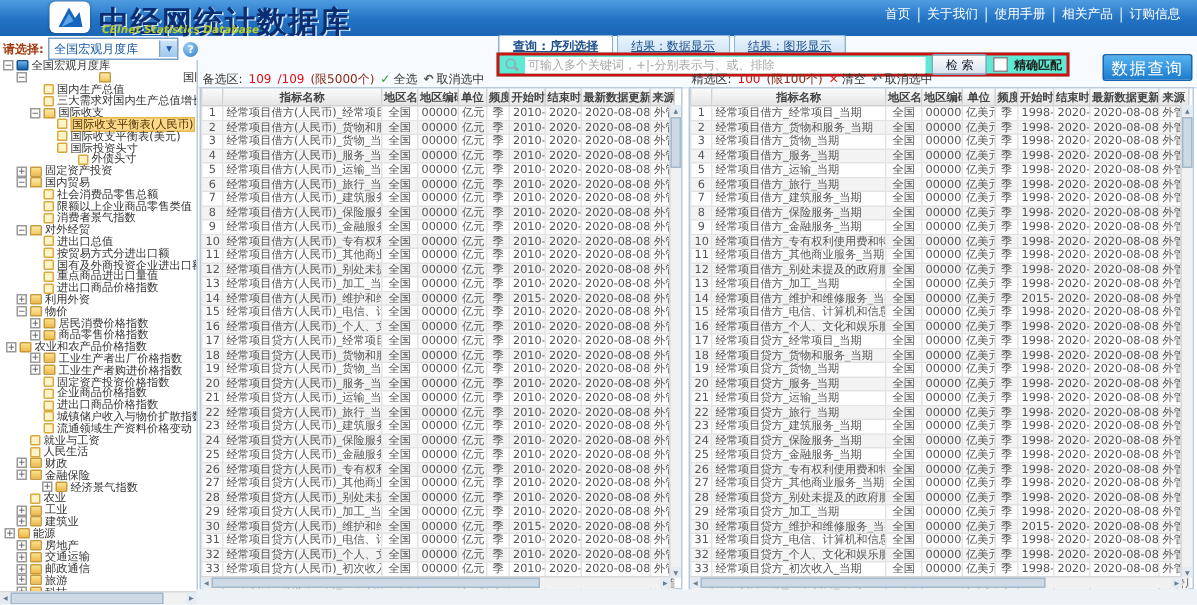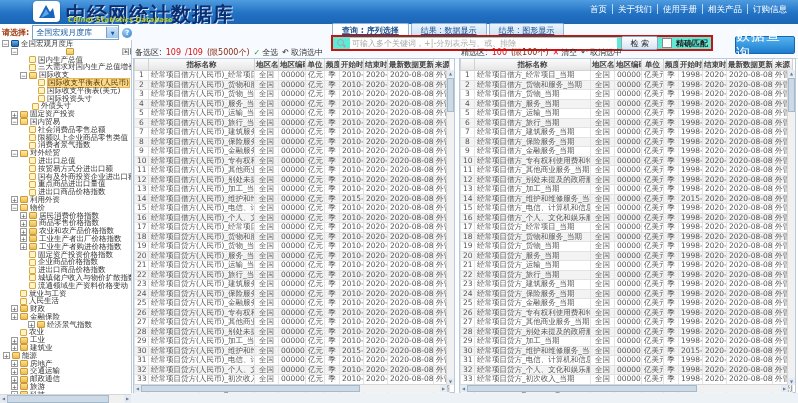--- a/index.html
+++ b/index.html
@@ -50,21 +50,21 @@
   .mag::after{content:"";position:absolute;left:7px;top:7px;width:3px;height:1.5px;background:#9aa7b4;transform:rotate(45deg);}
   #searchbox input{flex:1;border:none;outline:none;font-size:8px;color:#333;font-family:inherit;}
   #searchbox input::placeholder{color:#a8a8a8;}
   #btn-search{flex:0 0 auto;height:12px;padding:0 8px;border:1px solid #8ba6c2;border-radius:2px;
        background:linear-gradient(#fdfdfd,#d8e4ef);font-size:8px;color:#223;display:flex;align-items:center;}
   .chk{width:8px;height:8px;border:1px solid #8a8a8a;background:#fff;flex:0 0 auto;}
   #exact-lbl{font-weight:bold;color:#222;white-space:nowrap;}
 
   
   #btn-query{position:absolute;right:3px;top:36px;width:58px;height:16px;border:1px solid #1864ae;border-radius:2px;
-       background:linear-gradient(#55b3ef,#1d7ccd);color:#fff;font-size:14px;display:flex;align-items:center;justify-content:center;letter-spacing:1px;}
+       background:linear-gradient(#55b3ef,#1d7ccd);color:#fff;font-size:11px;display:flex;align-items:center;justify-content:center;letter-spacing:1px;}
 
   
   .toolbar{position:absolute;top:47px;height:11px;display:flex;align-items:center;gap:4px;white-space:nowrap;}
   #tb-left{left:135px;}
   #tb-right{left:461px;}
   .toolbar .num{color:#dd1111;}
   .toolbar .lim{color:#8a2a12;}
   .tbtn{display:flex;align-items:center;gap:2px;color:#333;cursor:pointer;}
   .ok{color:#2c9a2c;font-weight:bold;}
   .del{color:#dd2222;font-weight:bold;}
@@ -1126,21 +1126,21 @@
         <div class="ti" style="padding-left: 29px;">
           <span class="exp none"></span>
           <span class="ic leaf"></span>
           <span class="lab">国际收支平衡表(美元)</span>
         </div>
         <div class="ti" style="padding-left: 29px;">
           <span class="exp none"></span>
           <span class="ic leaf"></span>
           <span class="lab">国际投资头寸</span>
         </div>
-        <div class="ti" style="padding-left: 23px;">
+        <div class="ti" style="padding-left: 43px;">
           <span class="exp none"></span>
           <span class="ic leaf"></span>
           <span class="lab">外债头寸</span>
         </div>
         <div class="ti" style="padding-left: 11px;">
           <span class="exp">+</span>
           <span class="ic closed"></span>
           <span class="lab">固定资产投资</span>
         </div>
         <div class="ti" style="padding-left: 11px;">
@@ -1206,21 +1206,21 @@
         <div class="ti" style="padding-left: 20px;">
           <span class="exp">+</span>
           <span class="ic closed"></span>
           <span class="lab">居民消费价格指数</span>
         </div>
         <div class="ti" style="padding-left: 20px;">
           <span class="exp">+</span>
           <span class="ic closed"></span>
           <span class="lab">商品零售价格指数</span>
         </div>
-        <div class="ti" style="padding-left: 20px;">
+        <div class="ti" style="padding-left: 4px;">
           <span class="exp">+</span>
           <span class="ic closed"></span>
           <span class="lab">农业和农产品价格指数</span>
         </div>
         <div class="ti" style="padding-left: 20px;">
           <span class="exp">+</span>
           <span class="ic closed"></span>
           <span class="lab">工业生产者出厂价格指数</span>
         </div>
         <div class="ti" style="padding-left: 20px;">

